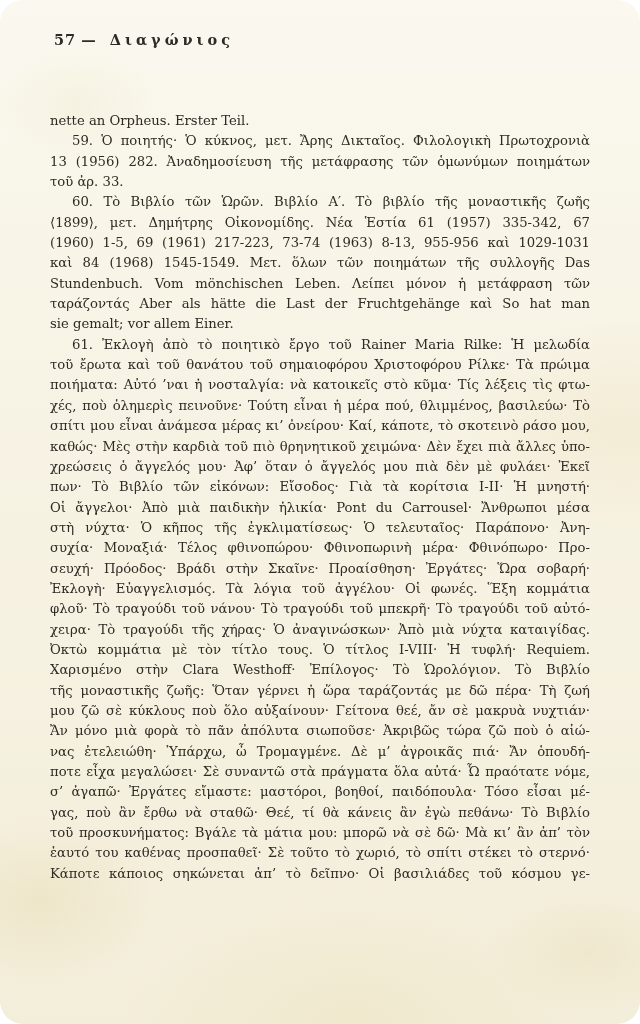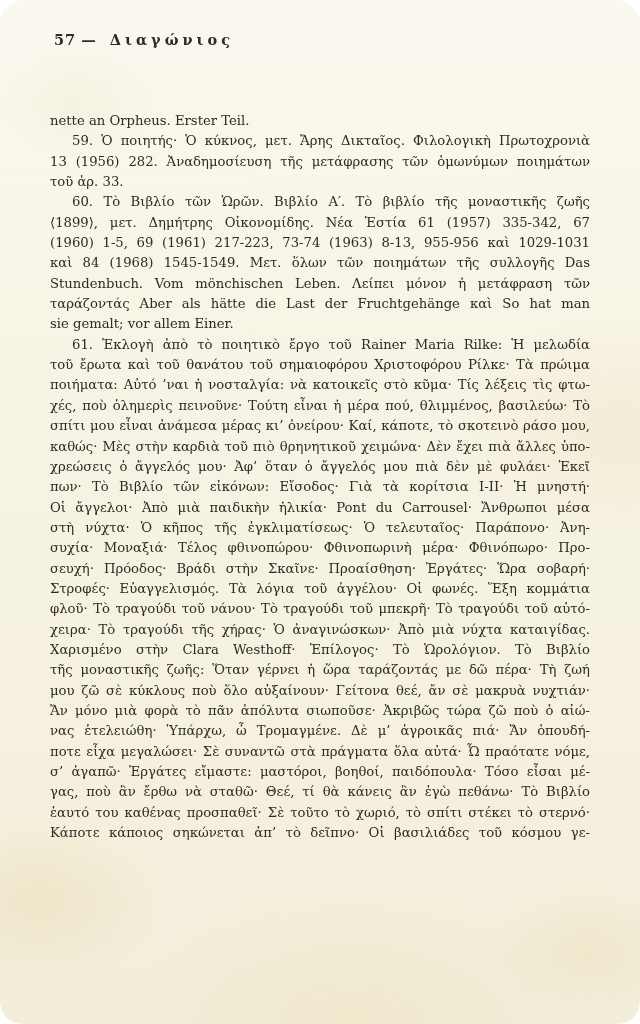--- a/index.html
+++ b/index.html
@@ -97,27 +97,29 @@
       <div class="line"><span class="seg">ποιήματα: Αὐτό ’ναι ἡ νοσταλγία: νὰ κατοικεῖς στὸ κῦμα· Τίς λέξεις τὶς φτω-</span></div>
       <div class="line"><span class="seg">χές, ποὺ ὁλημερὶς πεινοῦνε· Τούτη εἶναι ἡ μέρα πού, θλιμμένος, βασιλεύω· Τὸ</span></div>
       <div class="line"><span class="seg">σπίτι μου εἶναι ἀνάμεσα μέρας κι’ ὀνείρου· Καί, κάποτε, τὸ σκοτεινὸ ράσο μου,</span></div>
       <div class="line"><span class="seg">καθώς· Μὲς στὴν καρδιὰ τοῦ πιὸ θρηνητικοῦ χειμώνα· Δὲν ἔχει πιὰ ἄλλες ὑπο-</span></div>
       <div class="line"><span class="seg">χρεώσεις ὁ ἄγγελός μου· Ἀφ’ ὅταν ὁ ἄγγελός μου πιὰ δὲν μὲ φυλάει· Ἐκεῖ</span></div>
       <div class="line"><span class="seg">πων· Τὸ Βιβλίο τῶν εἰκόνων: Εἴσοδος· Γιὰ τὰ κορίτσια I-II· Ἡ μνηστή·</span></div>
       <div class="line"><span class="seg">Οἱ ἄγγελοι· Ἀπὸ μιὰ παιδικὴν ἡλικία· Pont du Carrousel· Ἄνθρωποι μέσα</span></div>
       <div class="line"><span class="seg">στὴ νύχτα· Ὁ κῆπος τῆς ἐγκλιματίσεως· Ὁ τελευταῖος· Παράπονο· Ἀνη-</span></div>
       <div class="line"><span class="seg">συχία· Μοναξιά· Τέλος φθινοπώρου· Φθινοπωρινὴ μέρα· Φθινόπωρο· Προ-</span></div>
       <div class="line"><span class="seg">σευχή· Πρόοδος· Βράδι στὴν Σκαῖνε· Προαίσθηση· Ἐργάτες· Ὥρα σοβαρή·</span></div>
-      <div class="line"><span class="seg">Στροφές· Εὐαγγελισμός. Τὰ λόγια τοῦ ἀγγέλου· Οἱ φωνές. Ἕξη κομμάτια</span></div>
+      <div class="line"><span class="seg">Ἐκλογὴ· Εὐαγγελισμός. Τὰ λόγια τοῦ ἀγγέλου· Οἱ φωνές. Ἕξη κομμάτια</span></div>
       <div class="line"><span class="seg">φλοῦ· Τὸ τραγούδι τοῦ νάνου· Τὸ τραγούδι τοῦ μπεκρῆ· Τὸ τραγούδι τοῦ αὐτό-</span></div>
       <div class="line"><span class="seg">χειρα· Τὸ τραγούδι τῆς χήρας· Ὁ ἀναγινώσκων· Ἀπὸ μιὰ νύχτα καταιγίδας.</span></div>
+      <div class="line"><span class="seg">Ὀκτὼ κομμάτια μὲ τὸν τίτλο τους. Ὁ τίτλος I-VIII· Ἡ τυφλή· Requiem.</span></div>
       <div class="line"><span class="seg">Χαρισμένο στὴν Clara Westhoff· Ἐπίλογος· Τὸ Ὡρολόγιον. Τὸ Βιβλίο</span></div>
       <div class="line"><span class="seg">τῆς μοναστικῆς ζωῆς: Ὅταν γέρνει ἡ ὥρα ταράζοντάς με δῶ πέρα· Τὴ ζωή</span></div>
       <div class="line"><span class="seg">μου ζῶ σὲ κύκλους ποὺ ὅλο αὐξαίνουν· Γείτονα θεέ, ἄν σὲ μακρυὰ νυχτιάν·</span></div>
       <div class="line"><span class="seg">Ἄν μόνο μιὰ φορὰ τὸ πᾶν ἀπόλυτα σιωποῦσε· Ἀκριβῶς τώρα ζῶ ποὺ ὁ αἰώ-</span></div>
       <div class="line"><span class="seg">νας ἐτελειώθη· Ὑπάρχω, ὦ Τρομαγμένε. Δὲ μ’ ἀγροικᾶς πιά· Ἄν ὁπουδή-</span></div>
       <div class="line"><span class="seg">ποτε εἶχα μεγαλώσει· Σὲ συναντῶ στὰ πράγματα ὅλα αὐτά· Ὦ πραότατε νόμε,</span></div>
       <div class="line"><span class="seg">σ’ ἀγαπῶ· Ἐργάτες εἴμαστε: μαστόροι, βοηθοί, παιδόπουλα· Τόσο εἶσαι μέ-</span></div>
       <div class="line"><span class="seg">γας, ποὺ ἂν ἔρθω νὰ σταθῶ· Θεέ, τί θὰ κάνεις ἂν ἐγὼ πεθάνω· Τὸ Βιβλίο</span></div>
+      <div class="line"><span class="seg">τοῦ προσκυνήματος: Βγάλε τὰ μάτια μου: μπορῶ νὰ σὲ δῶ· Μὰ κι’ ἂν ἀπ’ τὸν</span></div>
       <div class="line"><span class="seg">ἑαυτό του καθένας προσπαθεῖ· Σὲ τοῦτο τὸ χωριό, τὸ σπίτι στέκει τὸ στερνό·</span></div>
       <div class="line"><span class="seg">Κάποτε κάποιος σηκώνεται ἀπ’ τὸ δεῖπνο· Οἱ βασιλιάδες τοῦ κόσμου γε-</span></div>
     </div>
 </div>
 
 </body></html>

